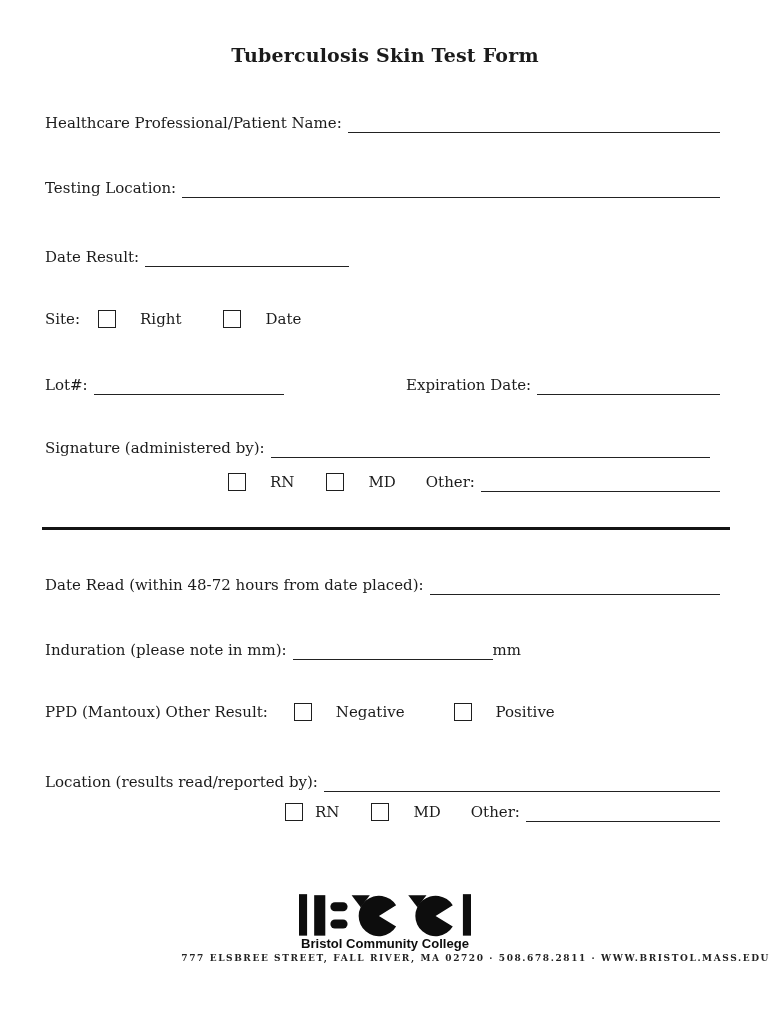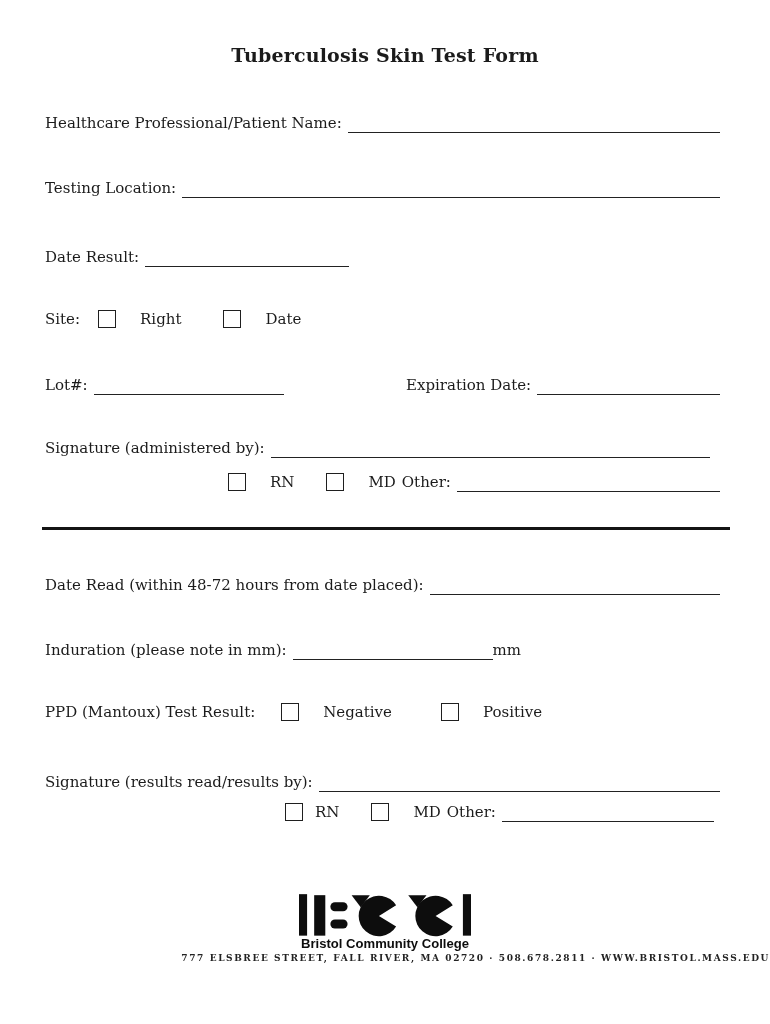--- a/index.html
+++ b/index.html
@@ -89,21 +89,21 @@
     font-size: 9px;
     font-weight: 600;
     letter-spacing: 1.6px;
     color: #232323;
     white-space: nowrap;
   }
   
   .ml10 { margin-left: 24px; }
   .ml12 { margin-left: 12px; }
   .ml20 { margin-left: 20px; }
-  .ml24 { }
+  .ml24 { margin-left: 24px; }
   .ml26 { margin-left: 26px; }
   .ml36 { margin-left: 36px; }
   .ml43 { margin-left: 43px; }
 </style>
 </head>
 <body>
 
 <div class="page">
 
   <h1 class="title">Tuberculosis Skin Test Form</h1>
@@ -159,29 +159,29 @@
     <input class="line fill" type="text" value="" style="">
   </div>
 
   <div class="row" style="top:638px">
     <span class="lbl">Induration (please note in mm):</span>
     <input class="line" style="width: 196px;" type="text" value="">
     <span class="lbl" style="margin-right:0">mm</span>
   </div>
 
   <div class="row" style="top:703px">
-    <span class="lbl">PPD (Mantoux) Test Result:</span>
+    <span class="lbl">PPD (Mantoux) Other Result:</span>
     <span class="cb ml20"></span>
     <span class="lbl ml10">Negative</span>
     <span class="cb ml43"></span>
     <span class="lbl ml10">Positive</span>
   </div>
 
   <div class="row" style="top:770px">
-    <span class="lbl">Signature (results read/results by):</span>
+    <span class="lbl">Location (results read/reported by):</span>
     <input class="line fill" type="text" value="" style="">
   </div>
 
   <div class="row" style="top:800px">
     <span class="cb" style="margin-left:240px"></span>
     <span class="lbl ml12">RN</span>
     <span class="cb ml26"></span>
     <span class="lbl ml10">MD</span>
     <span class="lbl ml24">Other:</span>
     <input class="line" style="width: 208px;" type="text" value="">

